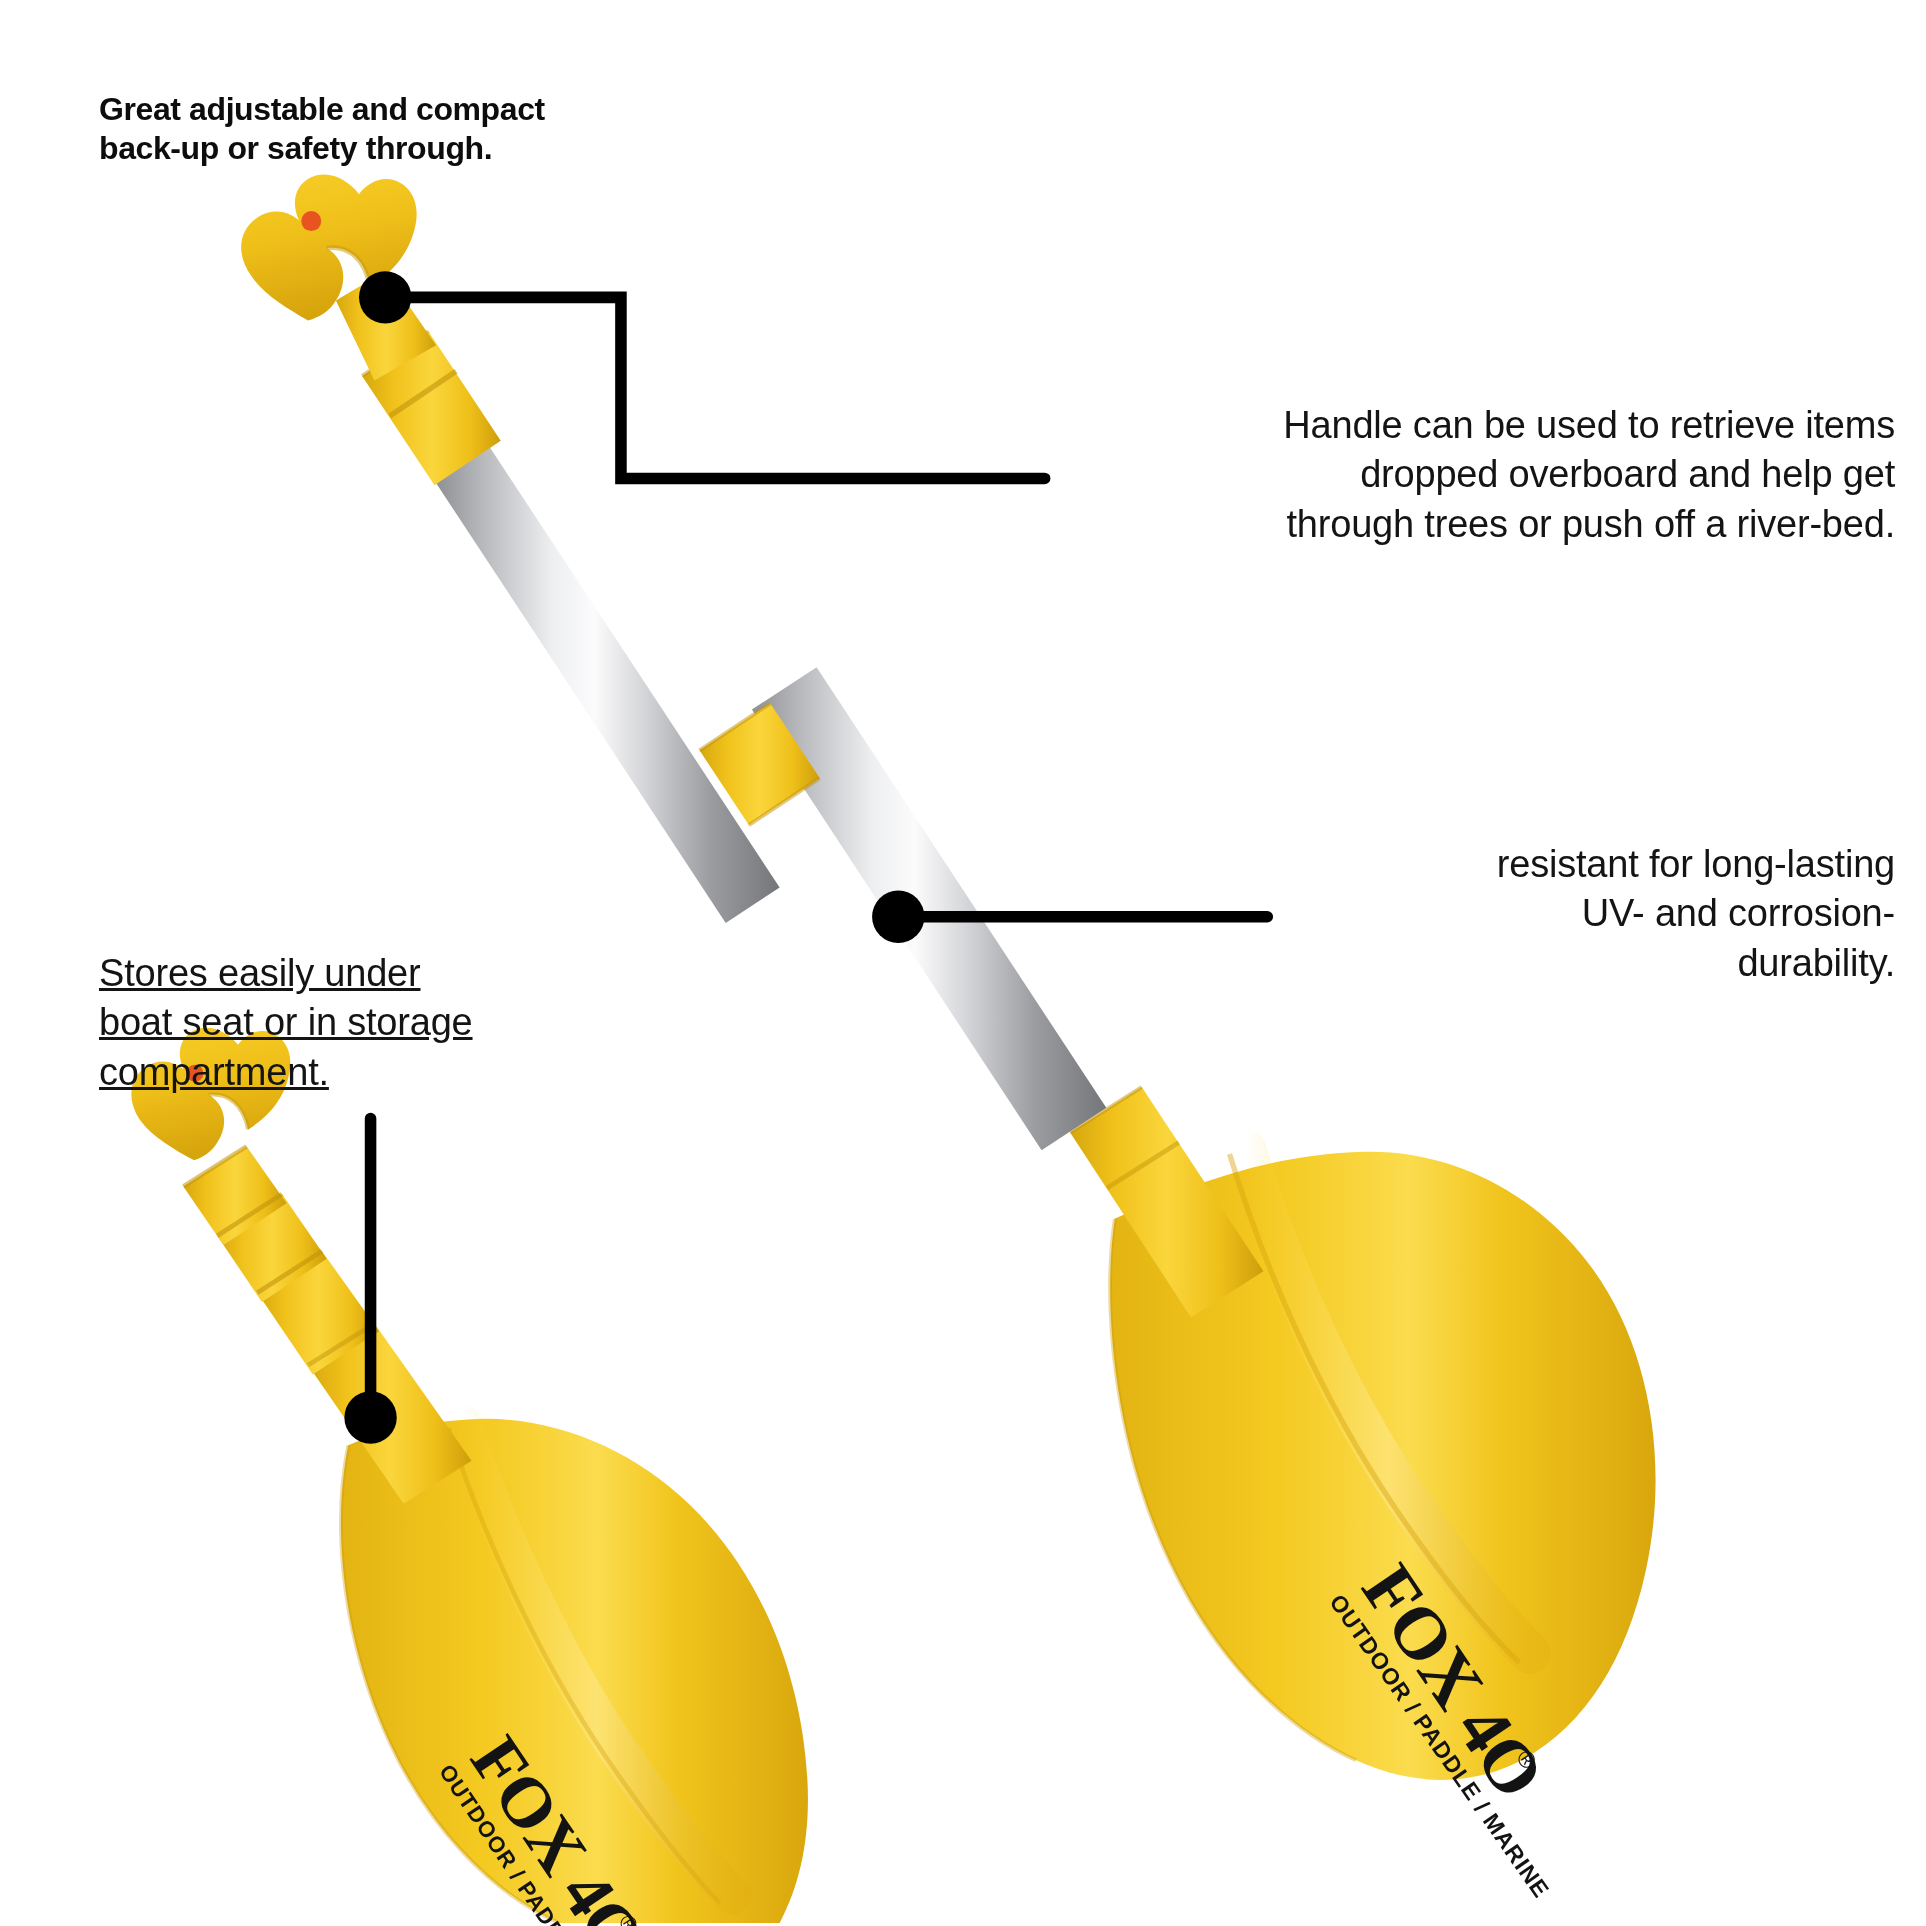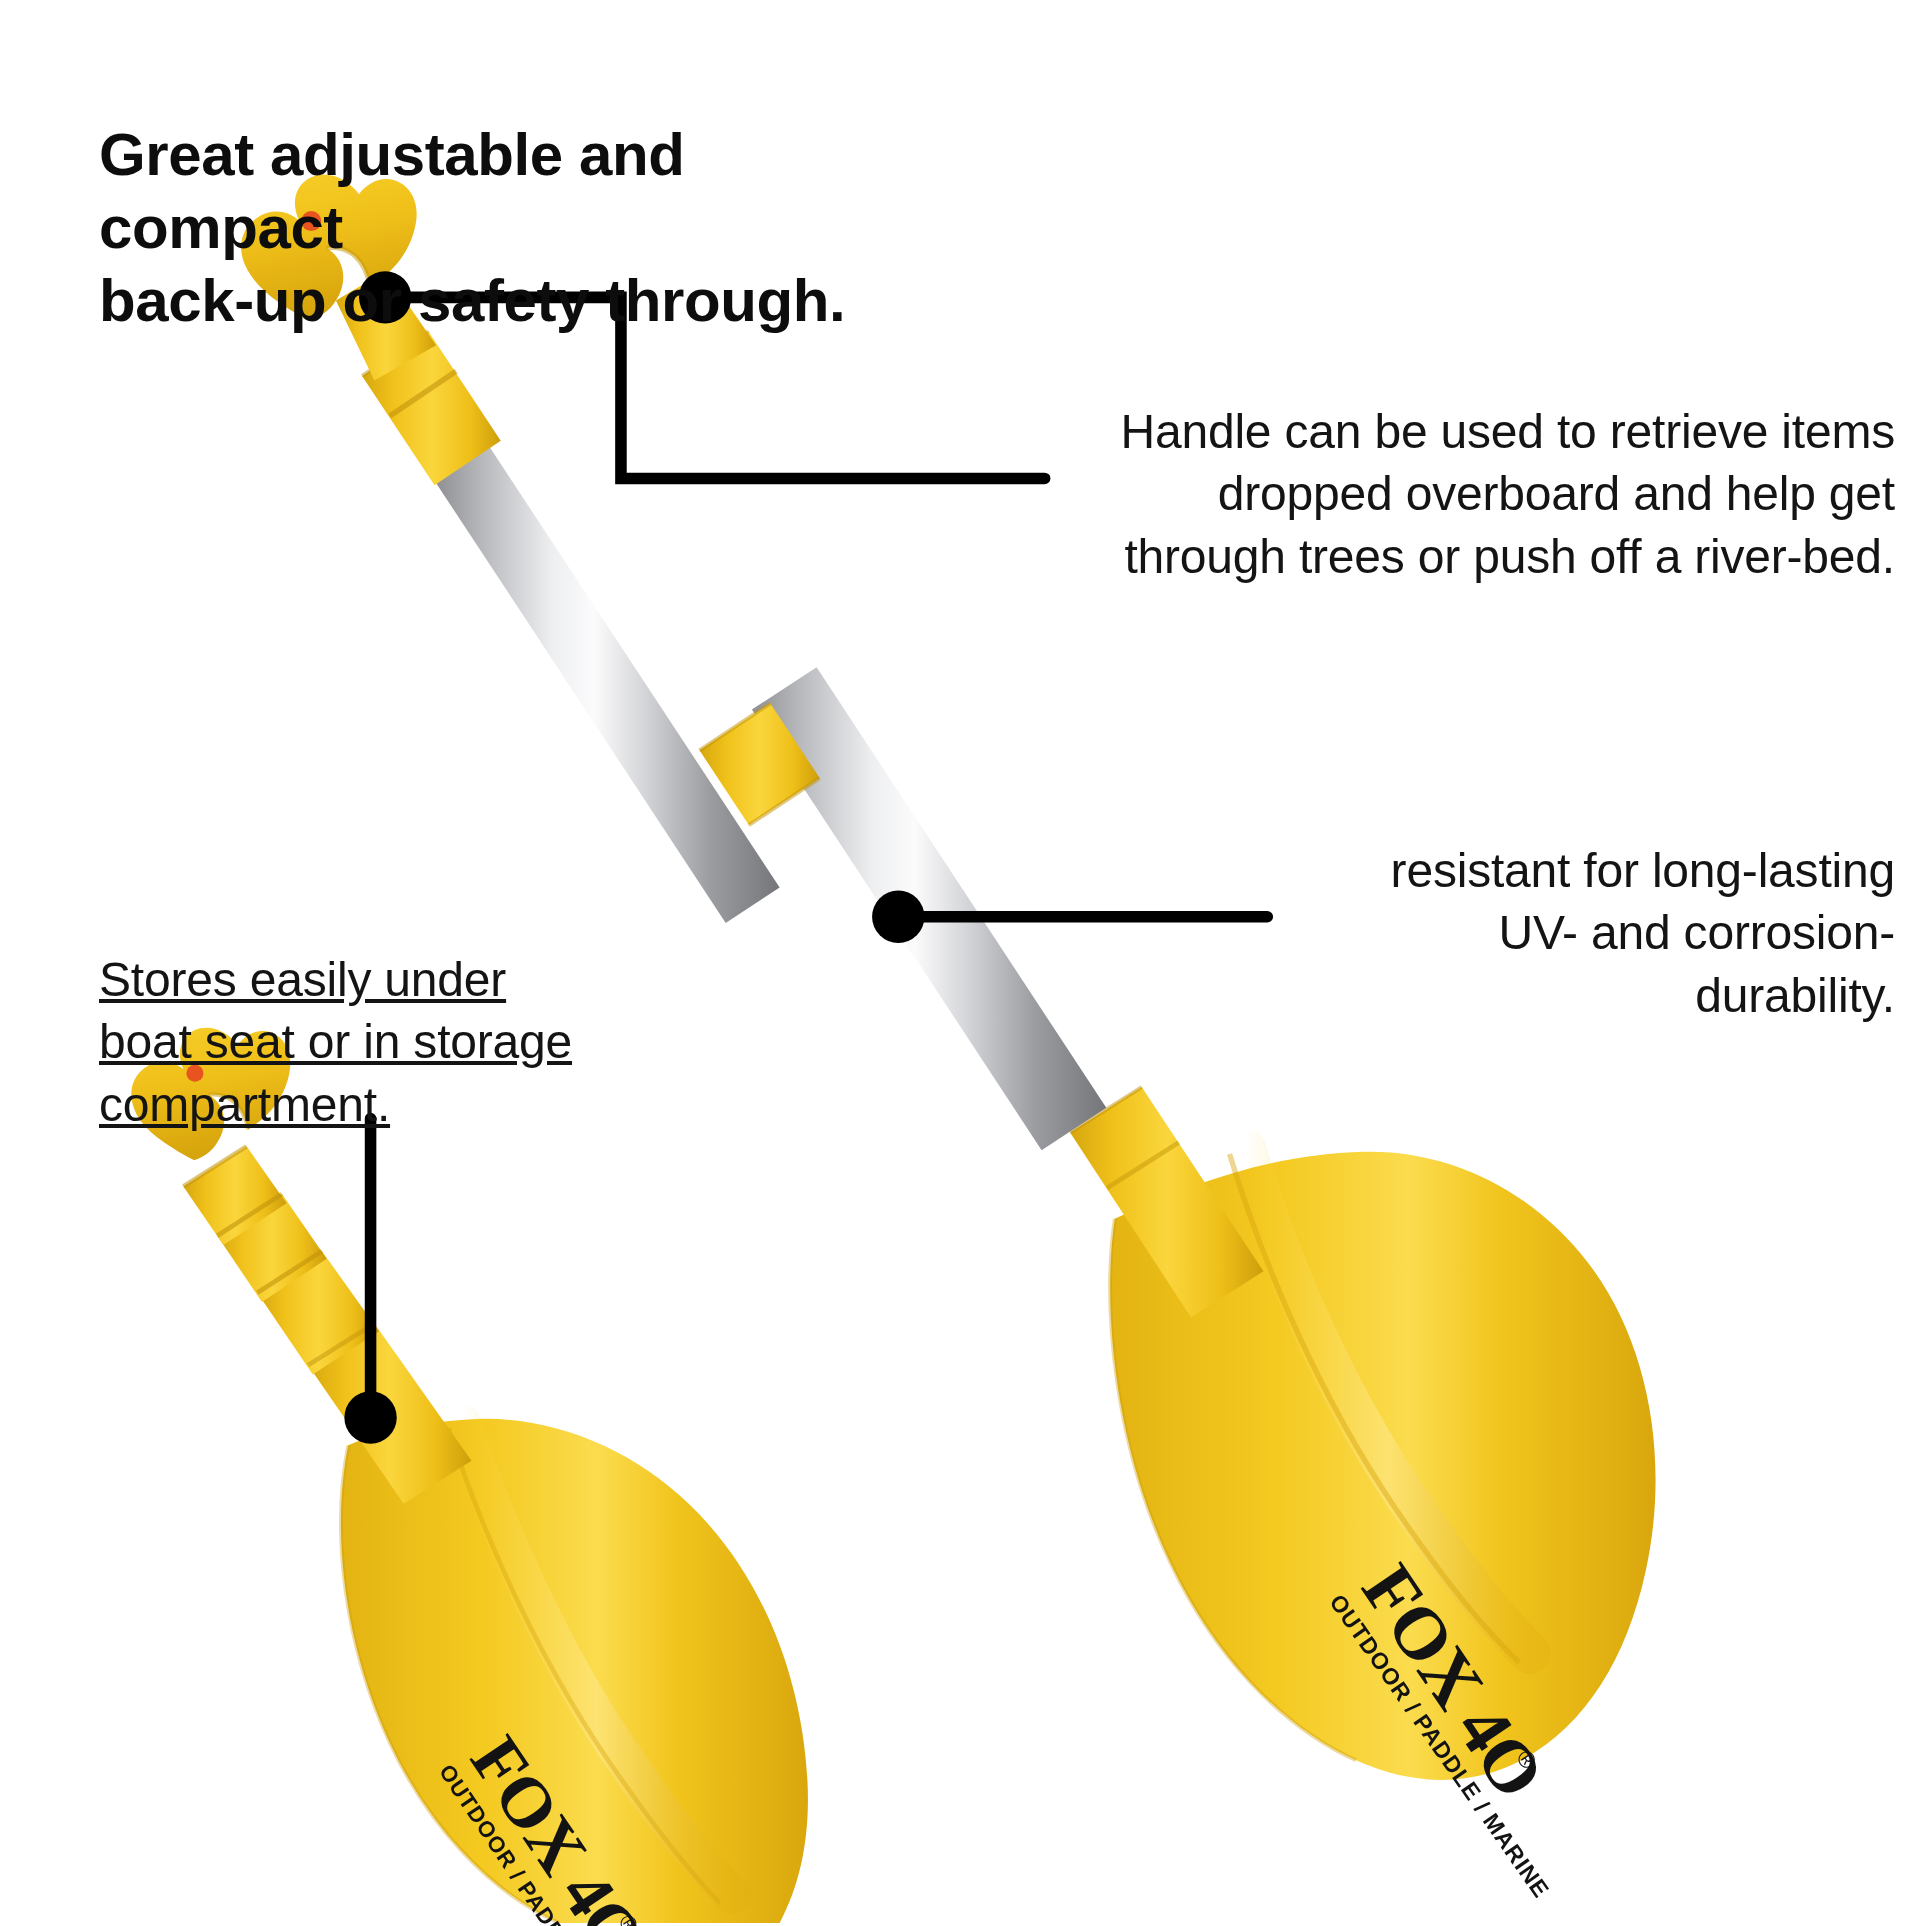--- a/index.html
+++ b/index.html
@@ -3,28 +3,28 @@
 <meta charset="utf-8">
 <style>
   html,body{margin:0;padding:0;background:#ffffff;}
   body{width:1926px;height:1926px;position:relative;overflow:hidden;
        font-family:"Liberation Sans","DejaVu Sans",sans-serif;color:#111111;}
 
   .stage{position:absolute;inset:0;}
 
   
   .headline{
-    position:absolute;left:99px;top:118px;width:809px;
-    font-size:60px;line-height:1.22;font-weight:700;letter-spacing:-0.4px;
+    position:absolute;left:99px;top:90px;width:809px;
+    font-size:32px;line-height:1.22;font-weight:700;letter-spacing:-0.4px;
     color:#0d0d0d;
   }
   .headline span{display:block;}
 
   .callout{
-    position:absolute;font-size:48px;line-height:1.30;font-weight:400;
+    position:absolute;font-size:38px;line-height:1.30;font-weight:400;
     color:#141414;letter-spacing:-0.2px;
   }
   .callout span{display:block;white-space:nowrap;}
   .callout.right{text-align:right;}
   .callout.left{text-align:left;}
 
   #callout-handle{right:31px;top:401px;width:1156px;}
   #callout-uv{right:31px;top:840px;width:925px;}
   #callout-store{left:99px;top:949px;width:601px;text-decoration:underline;}
 

